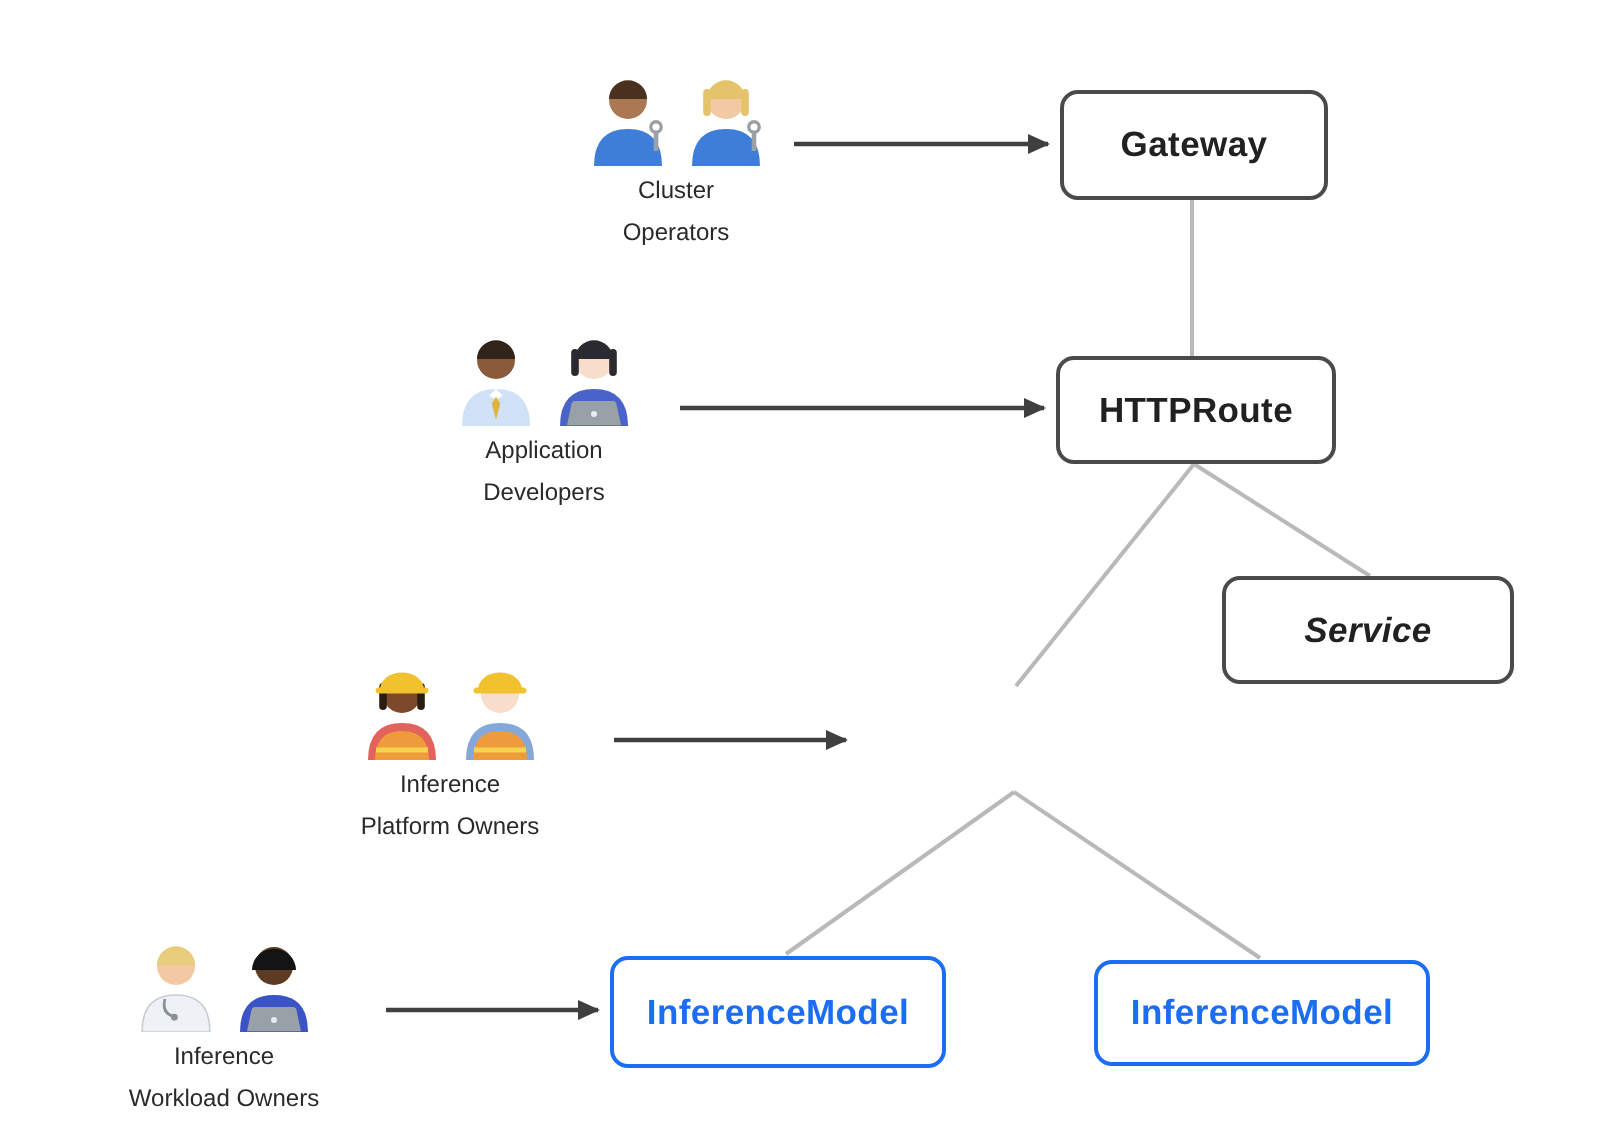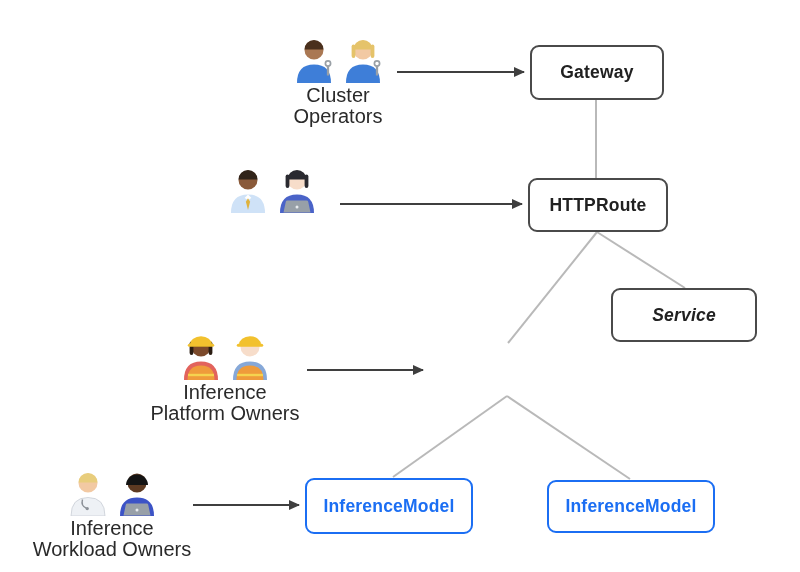--- a/index.html
+++ b/index.html
@@ -23,21 +23,21 @@
   }
   .node.extension{border-color:var(--extension-blue);color:var(--extension-blue);}
   #n-gateway{left:530px;top:45px;width:134px;height:55px;}
   #n-httproute{left:528px;top:178px;width:140px;height:54px;}
   #n-service{left:611px;top:288px;width:146px;height:54px;font-style:italic;}
   #n-pool{left:429px;top:344px;width:156px;height:52px;}
   #n-model-l{left:305px;top:478px;width:168px;height:56px;}
   #n-model-r{left:547px;top:480px;width:168px;height:53px;}
   .persona{
     position:absolute;width:170px;text-align:center;
-    color:var(--label-text);font-size:20px;line-height:21px;
+    color:var(--label-text);font-size:12px;line-height:21px;
   }
   .persona-icon{height:50px;display:flex;justify-content:center;align-items:flex-end;gap:5px;margin-bottom:2px;}
   .persona-label{white-space:pre-line;}
   #p-cluster{left:253px;top:33px;}
   #p-appdev{left:187px;top:163px;}
   #p-platform{left:140px;top:330px;}
   #p-workload{left:27px;top:466px;}
 </style>
 </head>
 <body>
@@ -111,20 +111,22 @@
         <svg viewBox="0 0 44 50" width="44" height="50">
           <path d="M5,50 Q5,31.5 22,31.5 Q39,31.5 39,50 Z" fill="#4a63c8"></path>
           <circle cx="22" cy="17" r="9.5" fill="#f7ddca"></circle>
           <path d="M12.5,16.5 a9.5,9.4 0 0 1 19,0 z" fill="#2a2a30"></path>
           <rect x="10.6" y="11.5" width="3.8" height="13.5" rx="1.9" fill="#2a2a30"></rect>
           <rect x="29.6" y="11.5" width="3.8" height="13.5" rx="1.9" fill="#2a2a30"></rect>
           <path d="M8.5,49.6 l2.3,-10.8 a1.6,1.6 0 0 1 1.6,-1.3 h19.2 a1.6,1.6 0 0 1 1.6,1.3 l2.3,10.8 z" fill="#98a0a8"></path>
           <circle cx="22" cy="44" r="1.5" fill="#e8ebef"></circle>
         </svg>
       </div>
+    <div class="persona-label">Application
+Developers</div>
   </div>
   <div class="persona" id="p-platform">
     <div class="persona-icon">
         <svg viewBox="0 0 44 50" width="44" height="50">
           <path d="M5,50 Q5,31.5 22,31.5 Q39,31.5 39,50 Z" fill="#e2635c"></path>
           <path d="M8.5,50 Q8.5,35.5 22,35.5 Q35.5,35.5 35.5,50 Z" fill="#ef9b3b"></path>
           <path d="M9,45 H35" stroke="#f5d34f" stroke-width="2.4"></path>
           <circle cx="22" cy="17" r="9.5" fill="#7c4a2b"></circle>
           <path d="M12.5,16.5 a9.5,9.4 0 0 1 19,0 z" fill="#2b1d12"></path>
           <rect x="10.6" y="11.5" width="3.8" height="13.5" rx="1.9" fill="#2b1d12"></rect>

